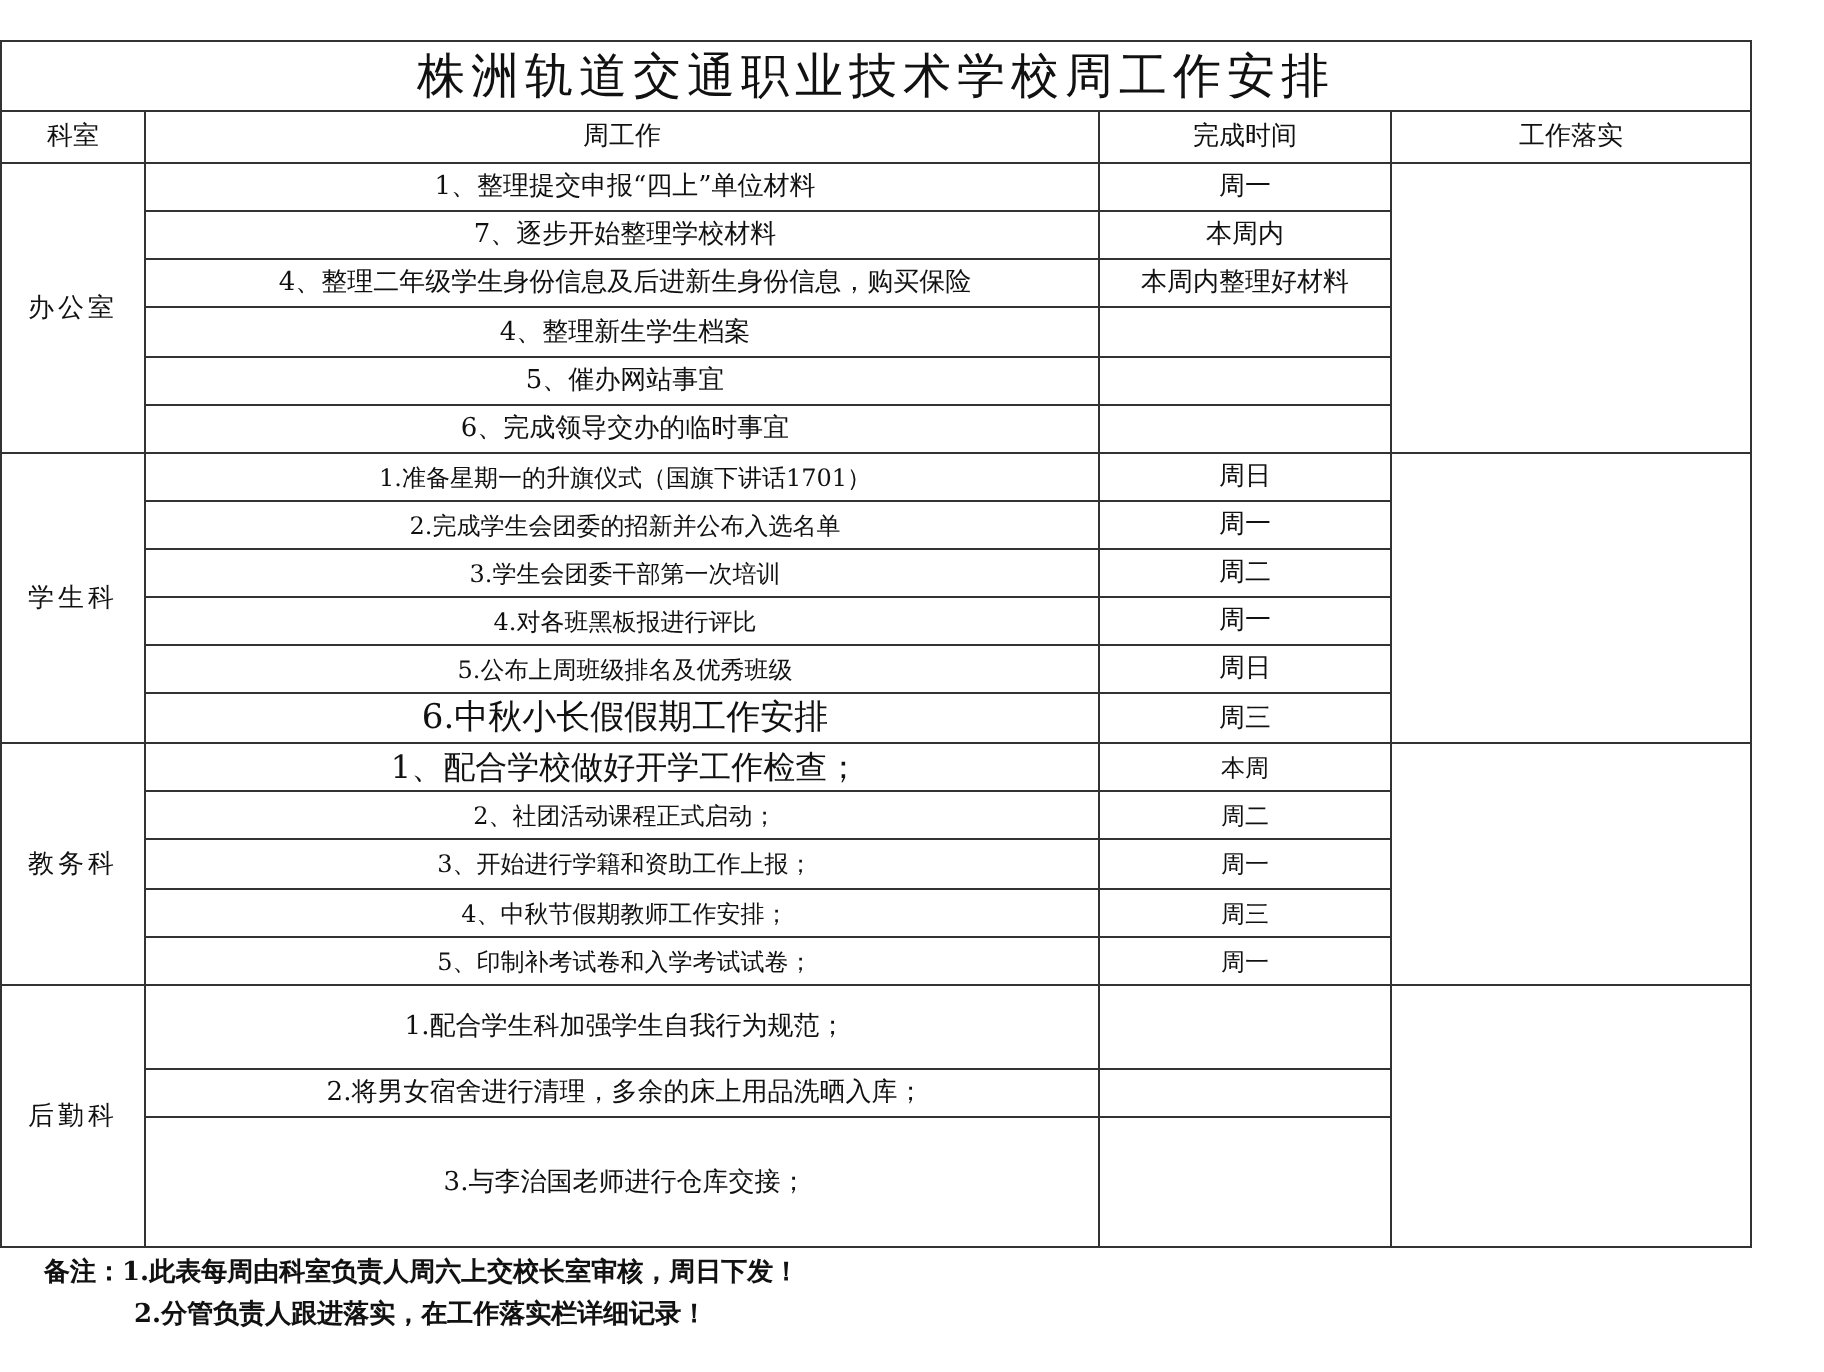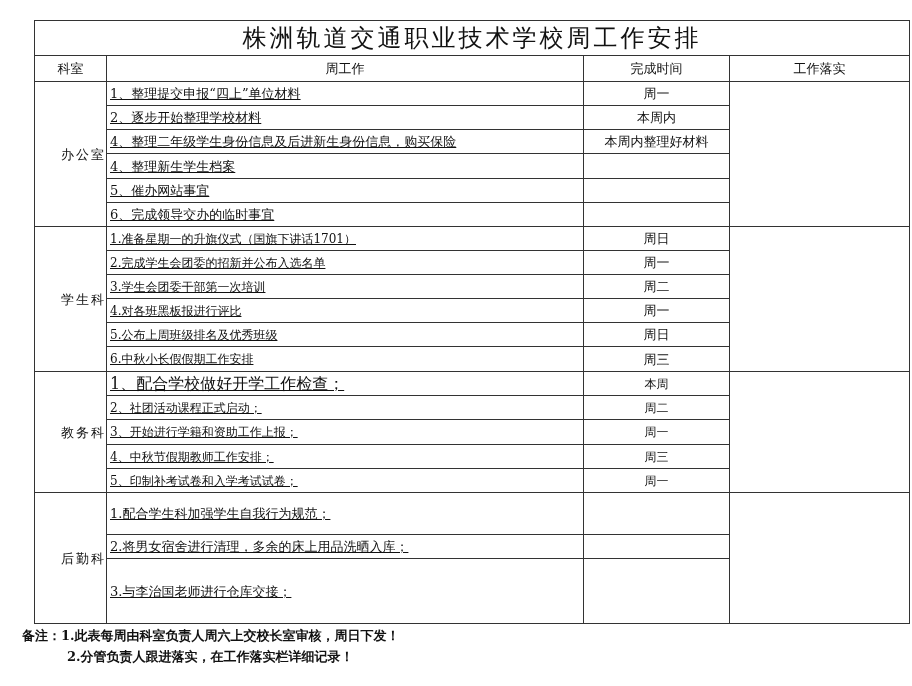--- a/index.html
+++ b/index.html
@@ -1,26 +1,26 @@
 <!DOCTYPE html>
 <html><head>
   <meta charset="utf-8">
   <style>
     html, body { margin: 0; padding: 0; background: #ffffff; }
     body { width: 912px; height: 686px; position: relative; overflow: hidden;
            font-family: "DejaVu Serif", "Liberation Serif", serif; color: #111; }
-    table.sched { position: absolute; left: 34px; top: 20px; border-collapse: collapse;
+    table.sched { position: absolute; left: 0; top: 20px; border-collapse: collapse;
                   width: 875px; table-layout: fixed; }
     table.sched td, table.sched th { border: 1px solid #333; padding: 0; font-size: 13px;
                   line-height: 1; overflow: hidden; white-space: nowrap; }
     .title { height: 34px; text-align: center; font-size: 24px !important; font-weight: normal;
              letter-spacing: 3px; }
     .hdr { height: 25px; text-align: center; font-weight: normal; font-size: 13px !important; }
-    .dept { text-align: right; font-size: 13px; letter-spacing: 2px; }
-    .task { padding-left: 3px !important; text-align: left; text-decoration: underline; }
+    .dept { text-align: center; font-size: 13px; letter-spacing: 2px; }
+    .task { padding-left: 3px !important; text-align: center; }
     .time { text-align: center; margin-top: 11px; }
     .note { position: absolute; left: 22px; font-size: 13px; font-weight: bold; white-space: nowrap; }
   </style>
 </head>
 <body>
 
 <table class="sched">
   <colgroup>
     <col style="width:72px">
     <col style="width:477px">
@@ -38,21 +38,21 @@
     <th class="hdr">工作落实</th>
   </tr>
 
   <tr style="height:24px">
     <td class="dept" rowspan="6">办公室</td>
     <td class="task">1、整理提交申报“四上”单位材料</td>
     <td class="time">周一</td>
     <td rowspan="6"></td>
   </tr>
   <tr style="height:24px">
-    <td class="task">2、逐步开始整理学校材料</td>
+    <td class="task">7、逐步开始整理学校材料</td>
     <td class="time">本周内</td>
   </tr>
   <tr style="height:24px">
     <td class="task">4、整理二年级学生身份信息及后进新生身份信息，购买保险</td>
     <td class="time">本周内整理好材料</td>
   </tr>
   <tr style="height:25px">
     <td class="task">4、整理新生学生档案</td>
     <td class="time"></td>
   </tr>
@@ -81,21 +81,21 @@
   </tr>
   <tr style="height:24px">
     <td class="task" style="font-size:12px">4.对各班黑板报进行评比</td>
     <td class="time">周一</td>
   </tr>
   <tr style="height:24px">
     <td class="task" style="font-size:12px">5.公布上周班级排名及优秀班级</td>
     <td class="time">周日</td>
   </tr>
   <tr style="height:25px">
-    <td class="task" style="font-size:12px">6.中秋小长假假期工作安排</td>
+    <td class="task" style="font-size:17px">6.中秋小长假假期工作安排</td>
     <td class="time">周三</td>
   </tr>
 
   <tr style="height:24px">
     <td class="dept" rowspan="5">教务科</td>
     <td class="task" style="font-size:16px">1、配合学校做好开学工作检查；</td>
     <td class="time" style="font-size:12px">本周</td>
     <td rowspan="5"></td>
   </tr>
   <tr style="height:24px">

